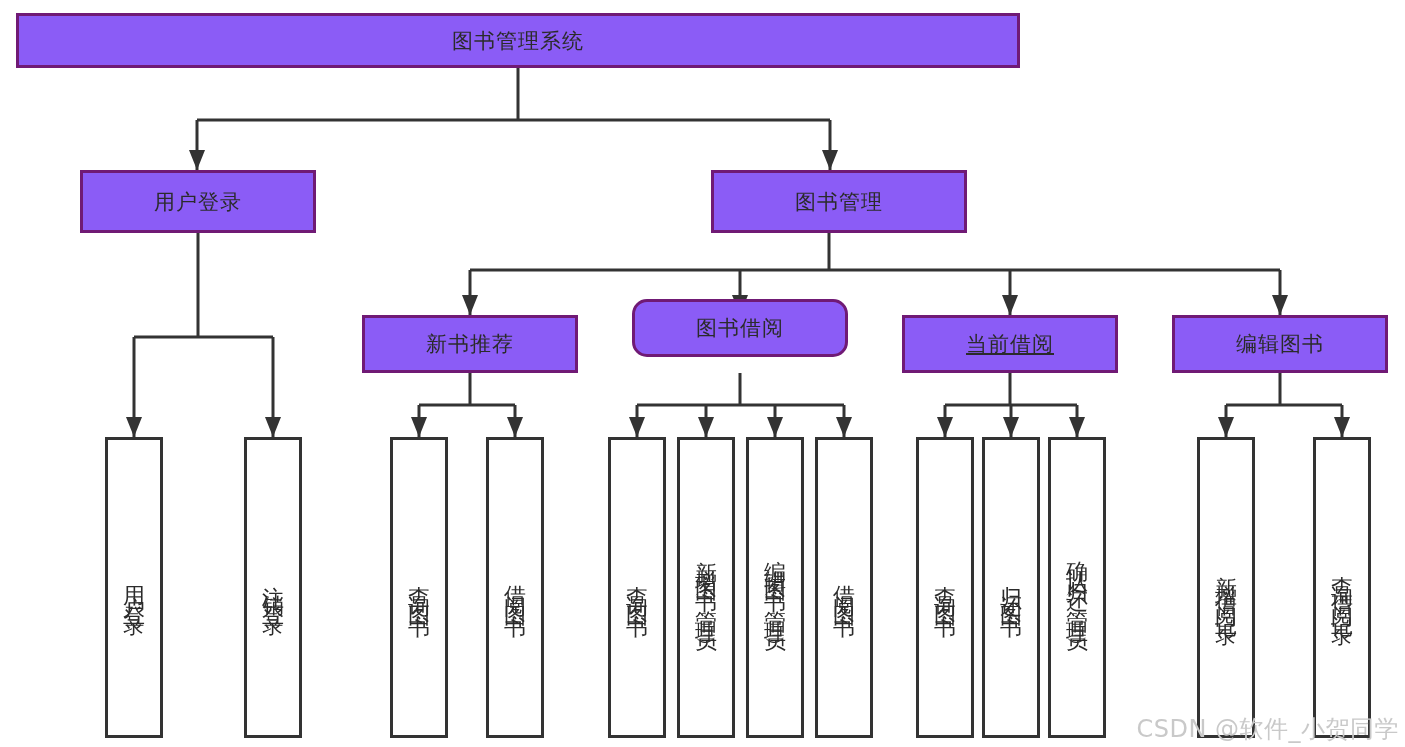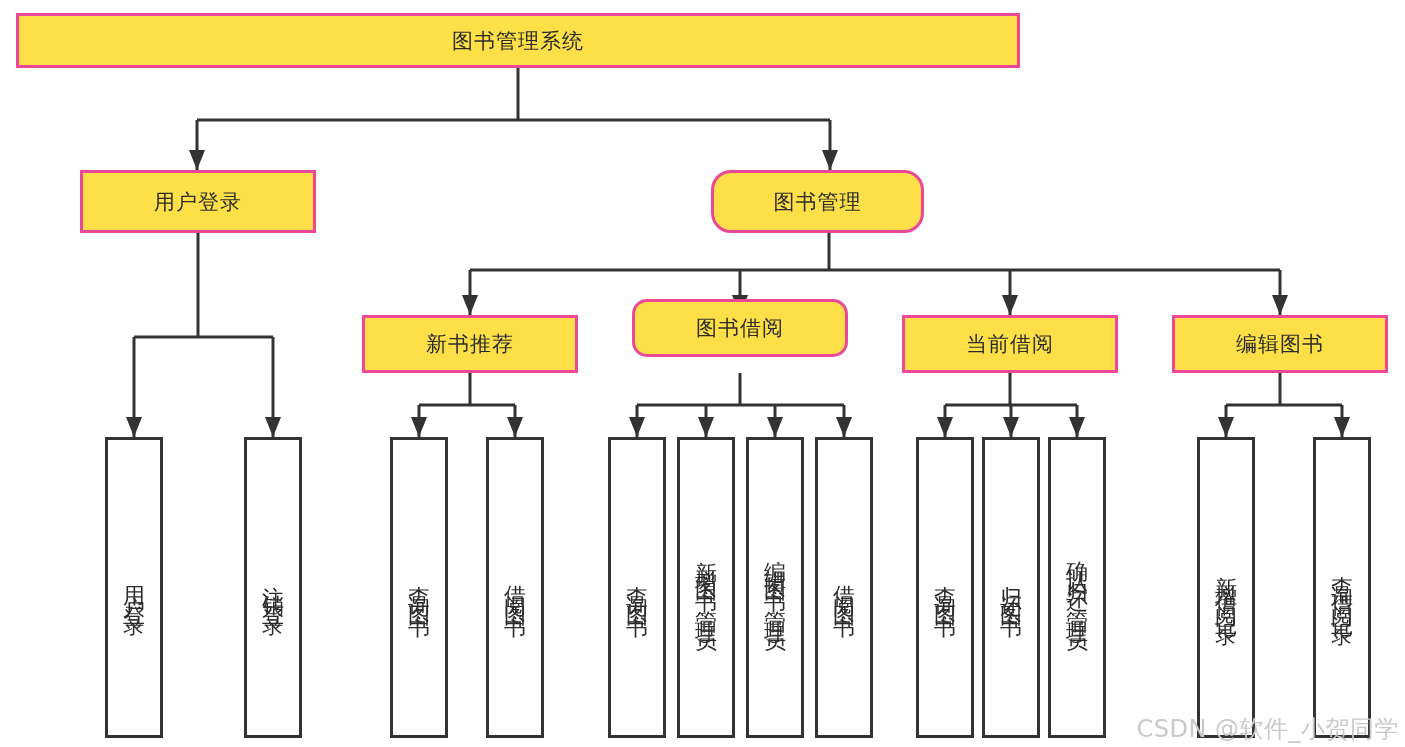--- a/index.html
+++ b/index.html
@@ -14,22 +14,22 @@
   }
   svg.wires { position: absolute; left: 0; top: 0; z-index: 1; }
   svg.wires line, svg.wires path.wire {
     stroke: #333333;
     stroke-width: 3;
     fill: none;
   }
   .hbox {
     position: absolute;
     box-sizing: border-box;
-    border: 3px solid #ec4899;
-    background: #fde047;
+    border: 3px solid #701a75;
+    background: #8b5cf6;
     display: flex;
     align-items: center;
     justify-content: center;
     font-size: 21px;
     letter-spacing: 1px;
     z-index: 2;
     white-space: nowrap;
   }
   .vbox {
     position: absolute;
@@ -100,25 +100,25 @@
     <line x1="1077" y1="405" x2="1077" y2="437" marker-end="url(#ah)"></line>
 
     <path class="wire" d="M1280 373 V405 M1226 405 H1342"></path>
     <line x1="1226" y1="405" x2="1226" y2="437" marker-end="url(#ah)"></line>
     <line x1="1342" y1="405" x2="1342" y2="437" marker-end="url(#ah)"></line>
   </svg>
 
   <div class="hbox" style="left:16px; top:13px; width:1004px; height:55px;">图书管理系统</div>
 
   <div class="hbox" style="left:80px; top:170px; width:236px; height:63px;">用户登录</div>
-  <div class="hbox" style="left:711px; top:170px; width:213px; height:63px;border-radius:20px;">图书管理</div>
+  <div class="hbox" style="left:711px; top:170px; width:256px; height:63px;">图书管理</div>
 
   <div class="hbox" style="left:362px; top:315px; width:216px; height:58px;">新书推荐</div>
   <div class="hbox" style="left:632px; top:299px; width:216px; height:58px;border-radius:15px;">图书借阅</div>
-  <div class="hbox" style="left:902px; top:315px; width:216px; height:58px;">当前借阅</div>
+  <div class="hbox" style="left:902px; top:315px; width:216px; height:58px;text-decoration:underline;">当前借阅</div>
   <div class="hbox" style="left:1172px; top:315px; width:216px; height:58px;">编辑图书</div>
 
   <div class="vbox" style="left:105px;">用户登录</div>
   <div class="vbox" style="left:244px;">注销登录</div>
 
   <div class="vbox" style="left:390px;">查询图书</div>
   <div class="vbox" style="left:486px;">借阅图书</div>
 
   <div class="vbox" style="left:608px;">查询图书</div>
   <div class="vbox" style="left:677px;">新增图书（管理员）</div>

